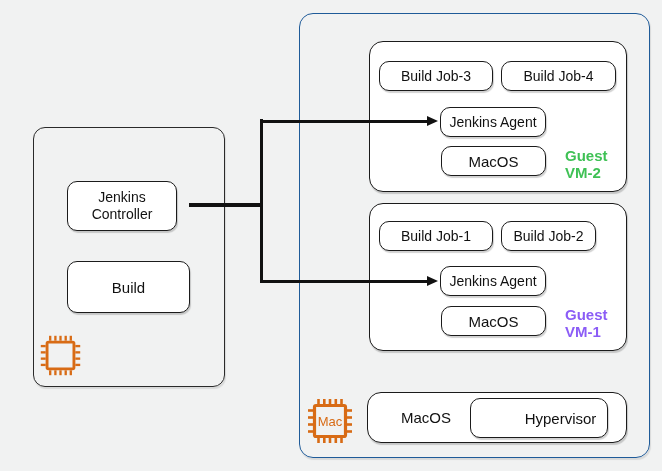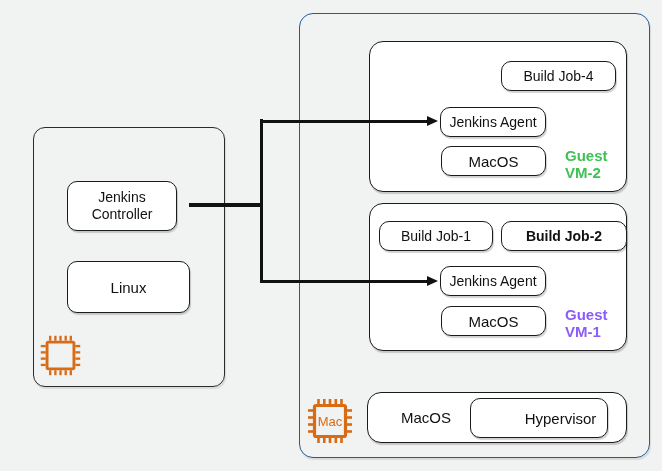--- a/index.html
+++ b/index.html
@@ -72,21 +72,21 @@
 
 <div class="canvas">
 
   <div class="abs group-box" style="left:33px;top:127px;width:192px;height:260px;"></div>
 
   <div class="abs node big" style="left:67px;top:181px;width:110px;height:50px;padding:0 10px;">
     <span>Jenkins Controller</span>
   </div>
 
   <div class="abs node big" style="left:67px;top:261px;width:123px;height:52px;font-size:15px;">
-    <span>Linux</span>
+    <span>Build</span>
   </div>
 
   <div class="abs" style="left:39px;top:334px;width:43px;height:43px;">
     <svg width="43" height="43" viewBox="0 0 48 48" fill="none">
       <rect x="9" y="9" width="30" height="30" rx="1.5" stroke="#d86b15" stroke-width="3.2"></rect>
       <g stroke="#d86b15" stroke-width="2.6">
         <line x1="12.5" y1="2" x2="12.5" y2="7.5"></line>
           <line x1="18.3" y1="2" x2="18.3" y2="7.5"></line>
         <line x1="24" y1="2" x2="24" y2="7.5"></line>
           <line x1="29.8" y1="2" x2="29.8" y2="7.5"></line>
@@ -104,36 +104,39 @@
           <line x1="40.5" y1="20.5" x2="46" y2="20.5"></line>
         <line x1="40.5" y1="27.5" x2="46" y2="27.5"></line>
           <line x1="40.5" y1="34.5" x2="46" y2="34.5"></line>
       </g>
     </svg>
   </div>
 
   <div class="abs blue-box" style="left:299px;top:13px;width:351px;height:445px;"></div>
 
   <div class="abs white-box" style="left:369px;top:41px;width:258px;height:151px;"></div>
+  <div class="abs node" style="left:379px;top:61px;width:114px;height:30px;">
+    <span>Build Job-3</span>
+  </div>
   <div class="abs node" style="left:501px;top:61px;width:115px;height:30px;justify-content:center;">
     <span>Build Job-4</span>
   </div>
   <div class="abs node" style="left:440px;top:107px;width:106px;height:30px;">
     <span>Jenkins Agent</span>
   </div>
   <div class="abs node" style="left:441px;top:146px;width:105px;height:30px;font-size:15px;">
     <span>MacOS</span>
   </div>
   <div class="abs guest-label" style="left:565px;top:147px;width:58px;color:#3fc155;">Guest VM-2</div>
 
   <div class="abs white-box" style="left:369px;top:203px;width:258px;height:148px;"></div>
   <div class="abs node" style="left:379px;top:221px;width:114px;height:30px;">
     <span>Build Job-1</span>
   </div>
-  <div class="abs node" style="left:501px;top:221px;width:126px;height:30px;font-weight:bold;">
+  <div class="abs node" style="left:501px;top:221px;width:95px;height:30px;">
     <span>Build Job-2</span>
   </div>
   <div class="abs node" style="left:440px;top:266px;width:106px;height:30px;">
     <span>Jenkins Agent</span>
   </div>
   <div class="abs node" style="left:441px;top:306px;width:105px;height:30px;font-size:15px;">
     <span>MacOS</span>
   </div>
   <div class="abs guest-label" style="left:565px;top:306px;width:58px;color:#8b5cf6;">Guest VM-1</div>
 

